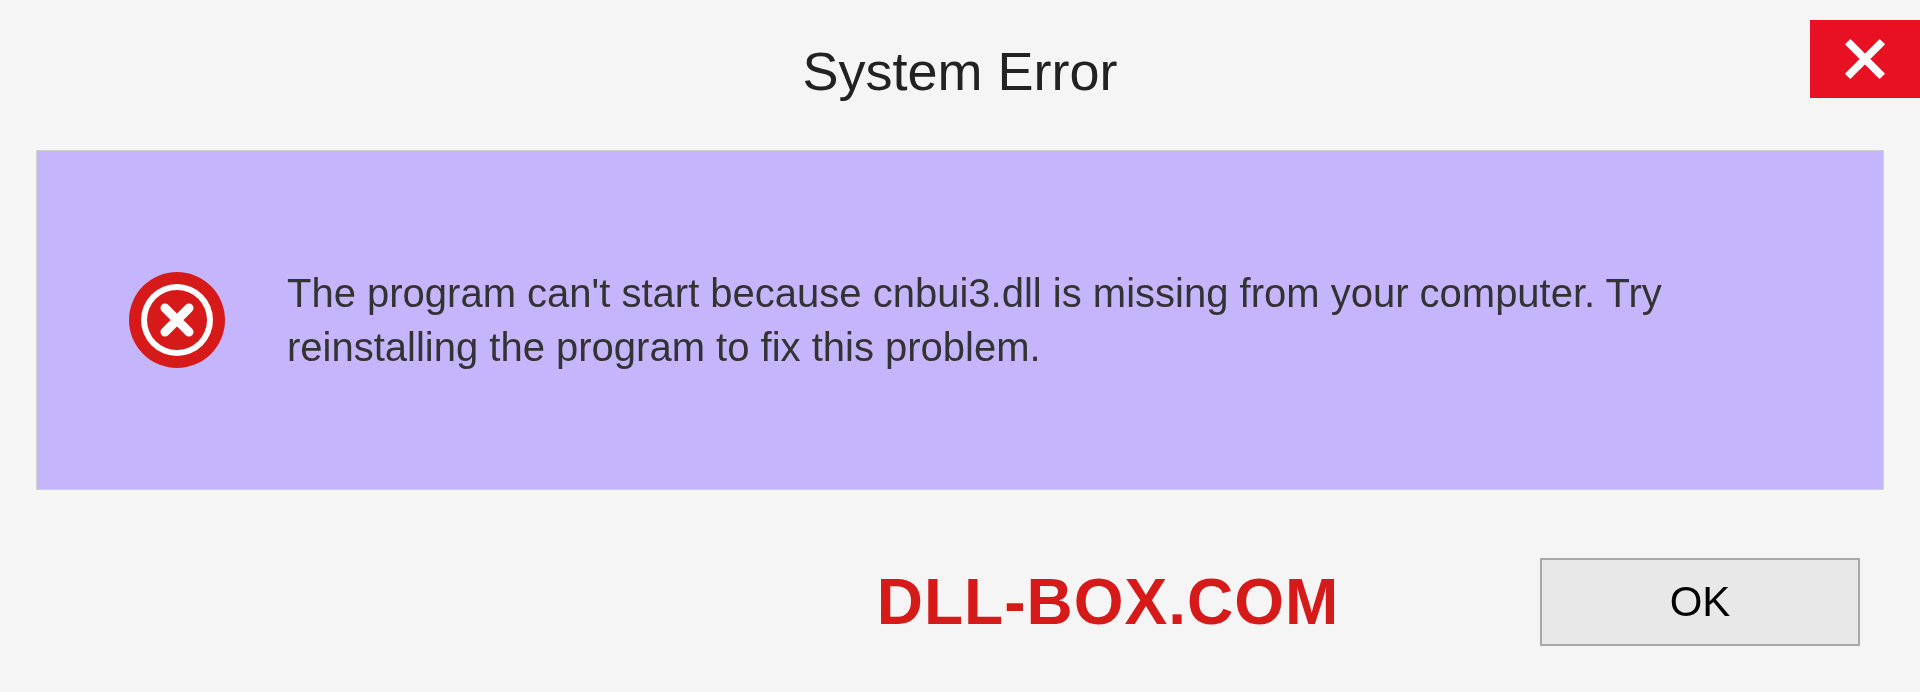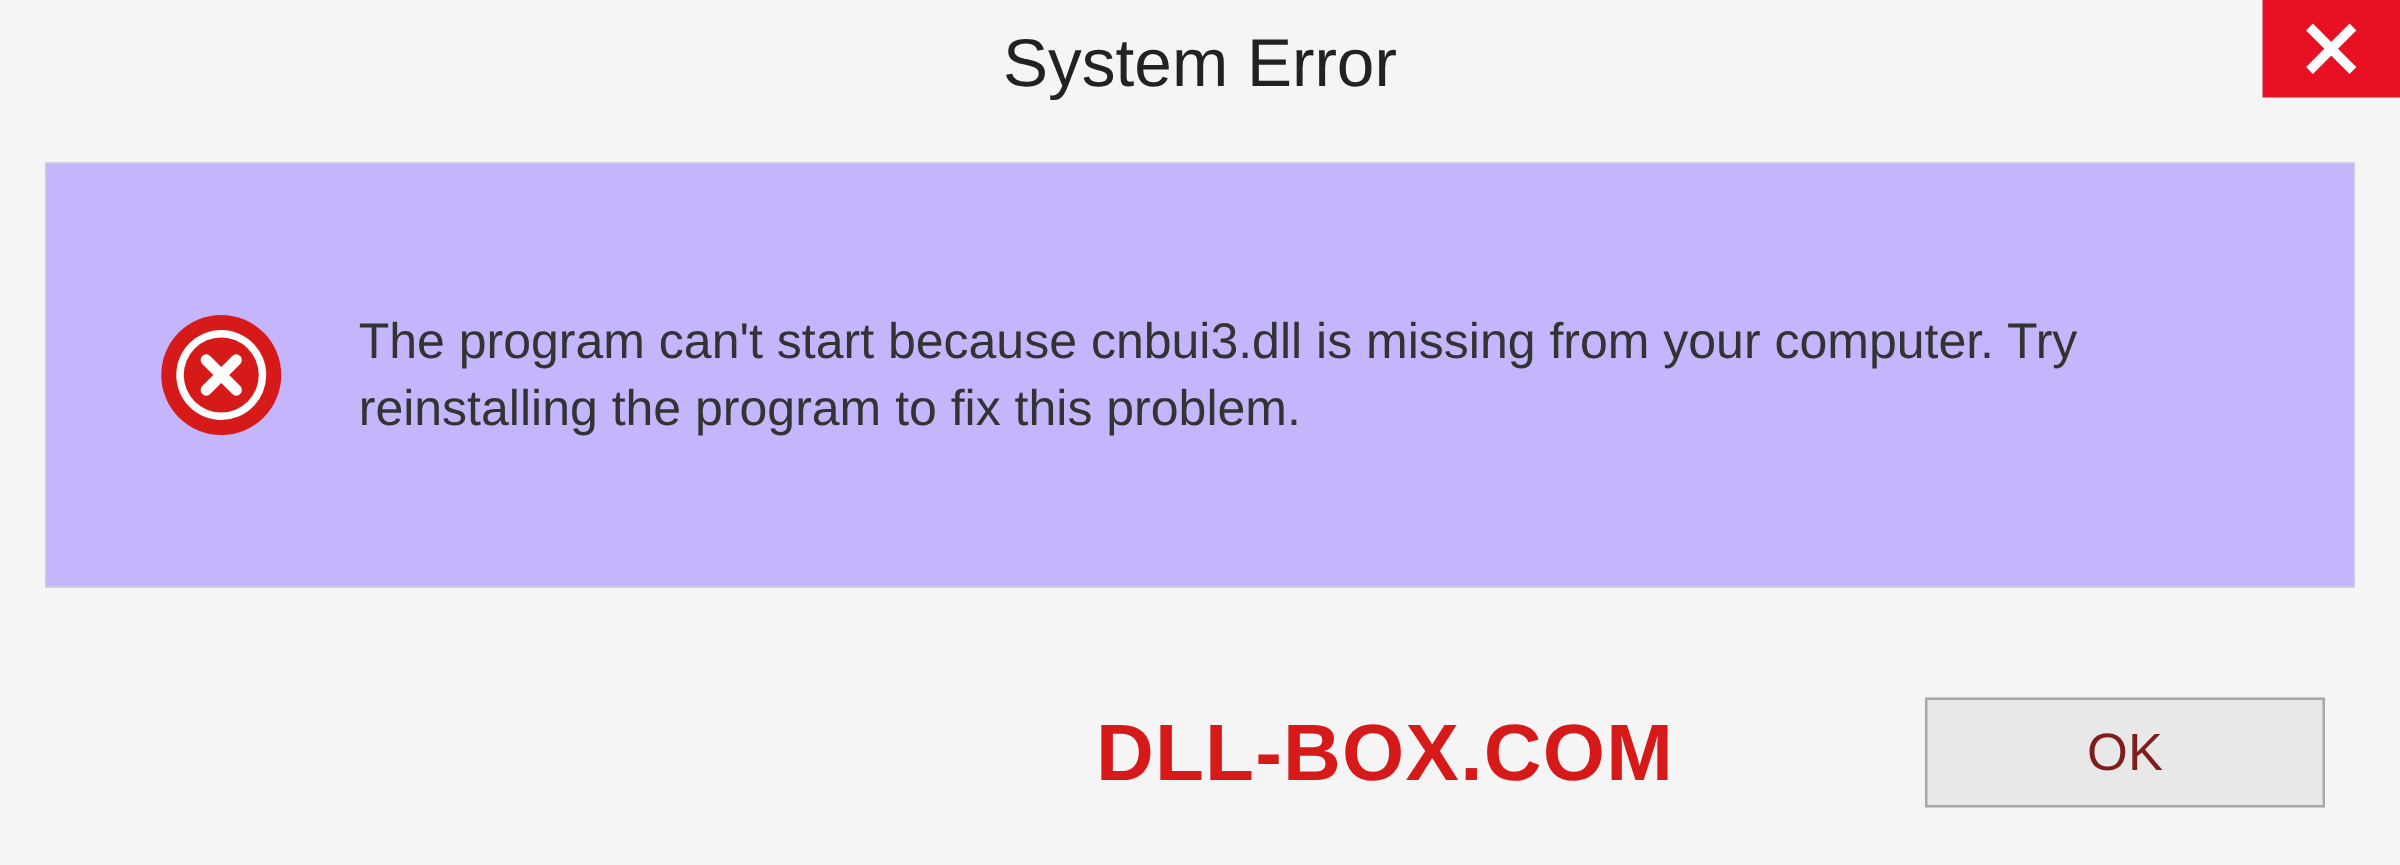--- a/index.html
+++ b/index.html
@@ -15,20 +15,21 @@
       position: relative;
       overflow: hidden;
     }
     .titlebar {
       display: flex;
       align-items: flex-start;
       justify-content: center;
       position: relative;
       height: 100px;
       padding-top: 20px;
+      margin-top: 20px;
     }
     .title {
       font-size: 54px;
       color: #222;
       font-weight: 400;
     }
     .close-btn {
       position: absolute;
       top: 0;
       right: 0;
@@ -85,21 +86,21 @@
       color: #d61a1a;
       letter-spacing: 1px;
       font-family: Arial, sans-serif;
     }
     .ok-btn {
       width: 320px;
       height: 88px;
       background: #e8e8e8;
       border: 2px solid #a8a8a8;
       font-size: 42px;
-      color: #7f1d1d;
+      color: #000000;
       display: flex;
       align-items: center;
       justify-content: center;
       cursor: pointer;
       font-family: "Segoe UI", Tahoma, sans-serif;
     }
   </style>
 </head>
 <body>
 

